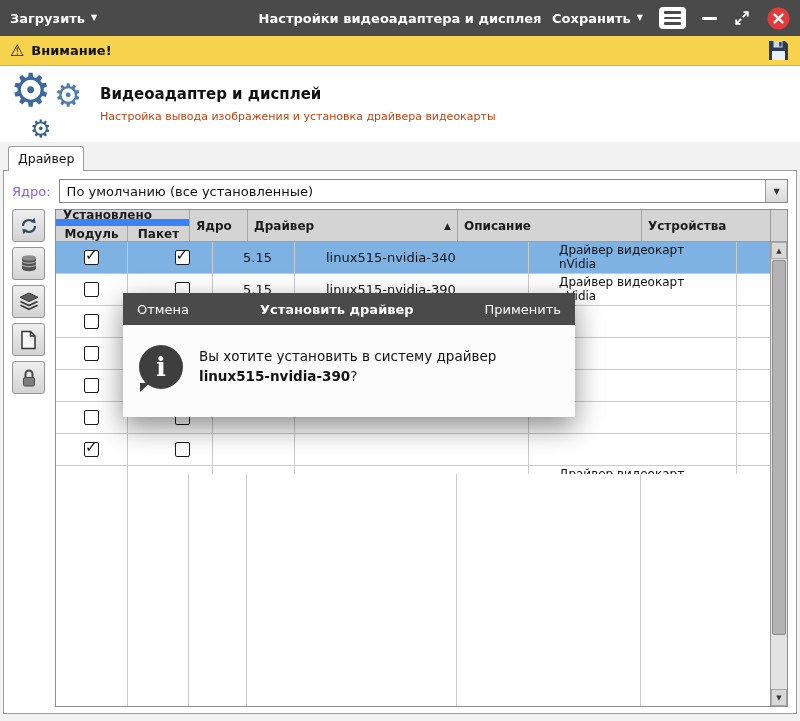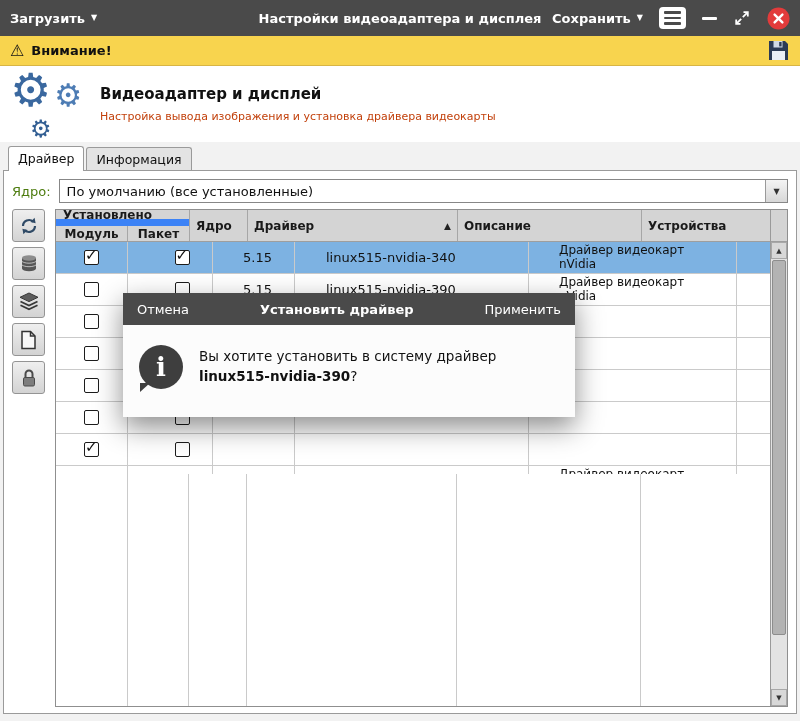--- a/index.html
+++ b/index.html
@@ -39,21 +39,21 @@
   
   .tabs { display:flex; padding-left:8px; margin-top:4px; height:24px; align-items:flex-end; }
   .tab { font-size:12.5px; color:#111; background:#e3e3e3; border:1px solid #9a9a9a; border-bottom:none;
          border-radius:3px 3px 0 0; padding:4px 9px 3px; margin-right:2px; position:relative; z-index:1; cursor:pointer; }
   .tab.active { background:#fff; z-index:3; padding-bottom:5px; margin-bottom:-1px; }
 
   
   .panel { position:relative; margin:0 3px; height:544px; background:#fff; border:1px solid #9a9a9a;
            padding:8px 8px 6px; z-index:2; }
   .kernel-row { display:flex; align-items:center; gap:8px; height:24px; margin-bottom:6px; }
-  .kernel-label { font-size:13px; color:#4d7c0f; white-space:nowrap; }
+  .kernel-label { font-size:13px; color:#8b5cf6; white-space:nowrap; }
   .kernel-select { flex:1; height:24px; border:1px solid #878787; background:#fff; display:flex;
                    align-items:center; font-size:13px; color:#111; padding-left:7px; cursor:pointer; }
   .kernel-arrow { margin-left:auto; width:22px; height:100%; border-left:1px solid #9a9a9a;
                   background:linear-gradient(#f4f4f4,#d7d7d7); display:flex; align-items:center;
                   justify-content:center; font-size:8px; color:#333; }
 
   .content-row { display:flex; height:498px; }
 
   
   .side-toolbar { width:34px; margin-right:9px; display:flex; flex-direction:column; gap:5px; flex-shrink:0; }
@@ -181,21 +181,20 @@
       <span class="g3">⚙</span>
     </div>
     <div>
       <div class="apphead-title">Видеоадаптер и дисплей</div>
       <div class="apphead-sub">Настройка вывода изображения и установка драйвера видеокарты</div>
     </div>
   </div>
 
   <div class="tabs">
     <div class="tab active">Драйвер</div>
-    <div class="tab">Информация</div>
   </div>
 
   <div class="panel">
 
     <div class="kernel-row">
       <span class="kernel-label">Ядро:</span>
       <div class="kernel-select">
         <span>По умолчанию (все установленные)</span>
         <span class="kernel-arrow">▼</span>
       </div>

